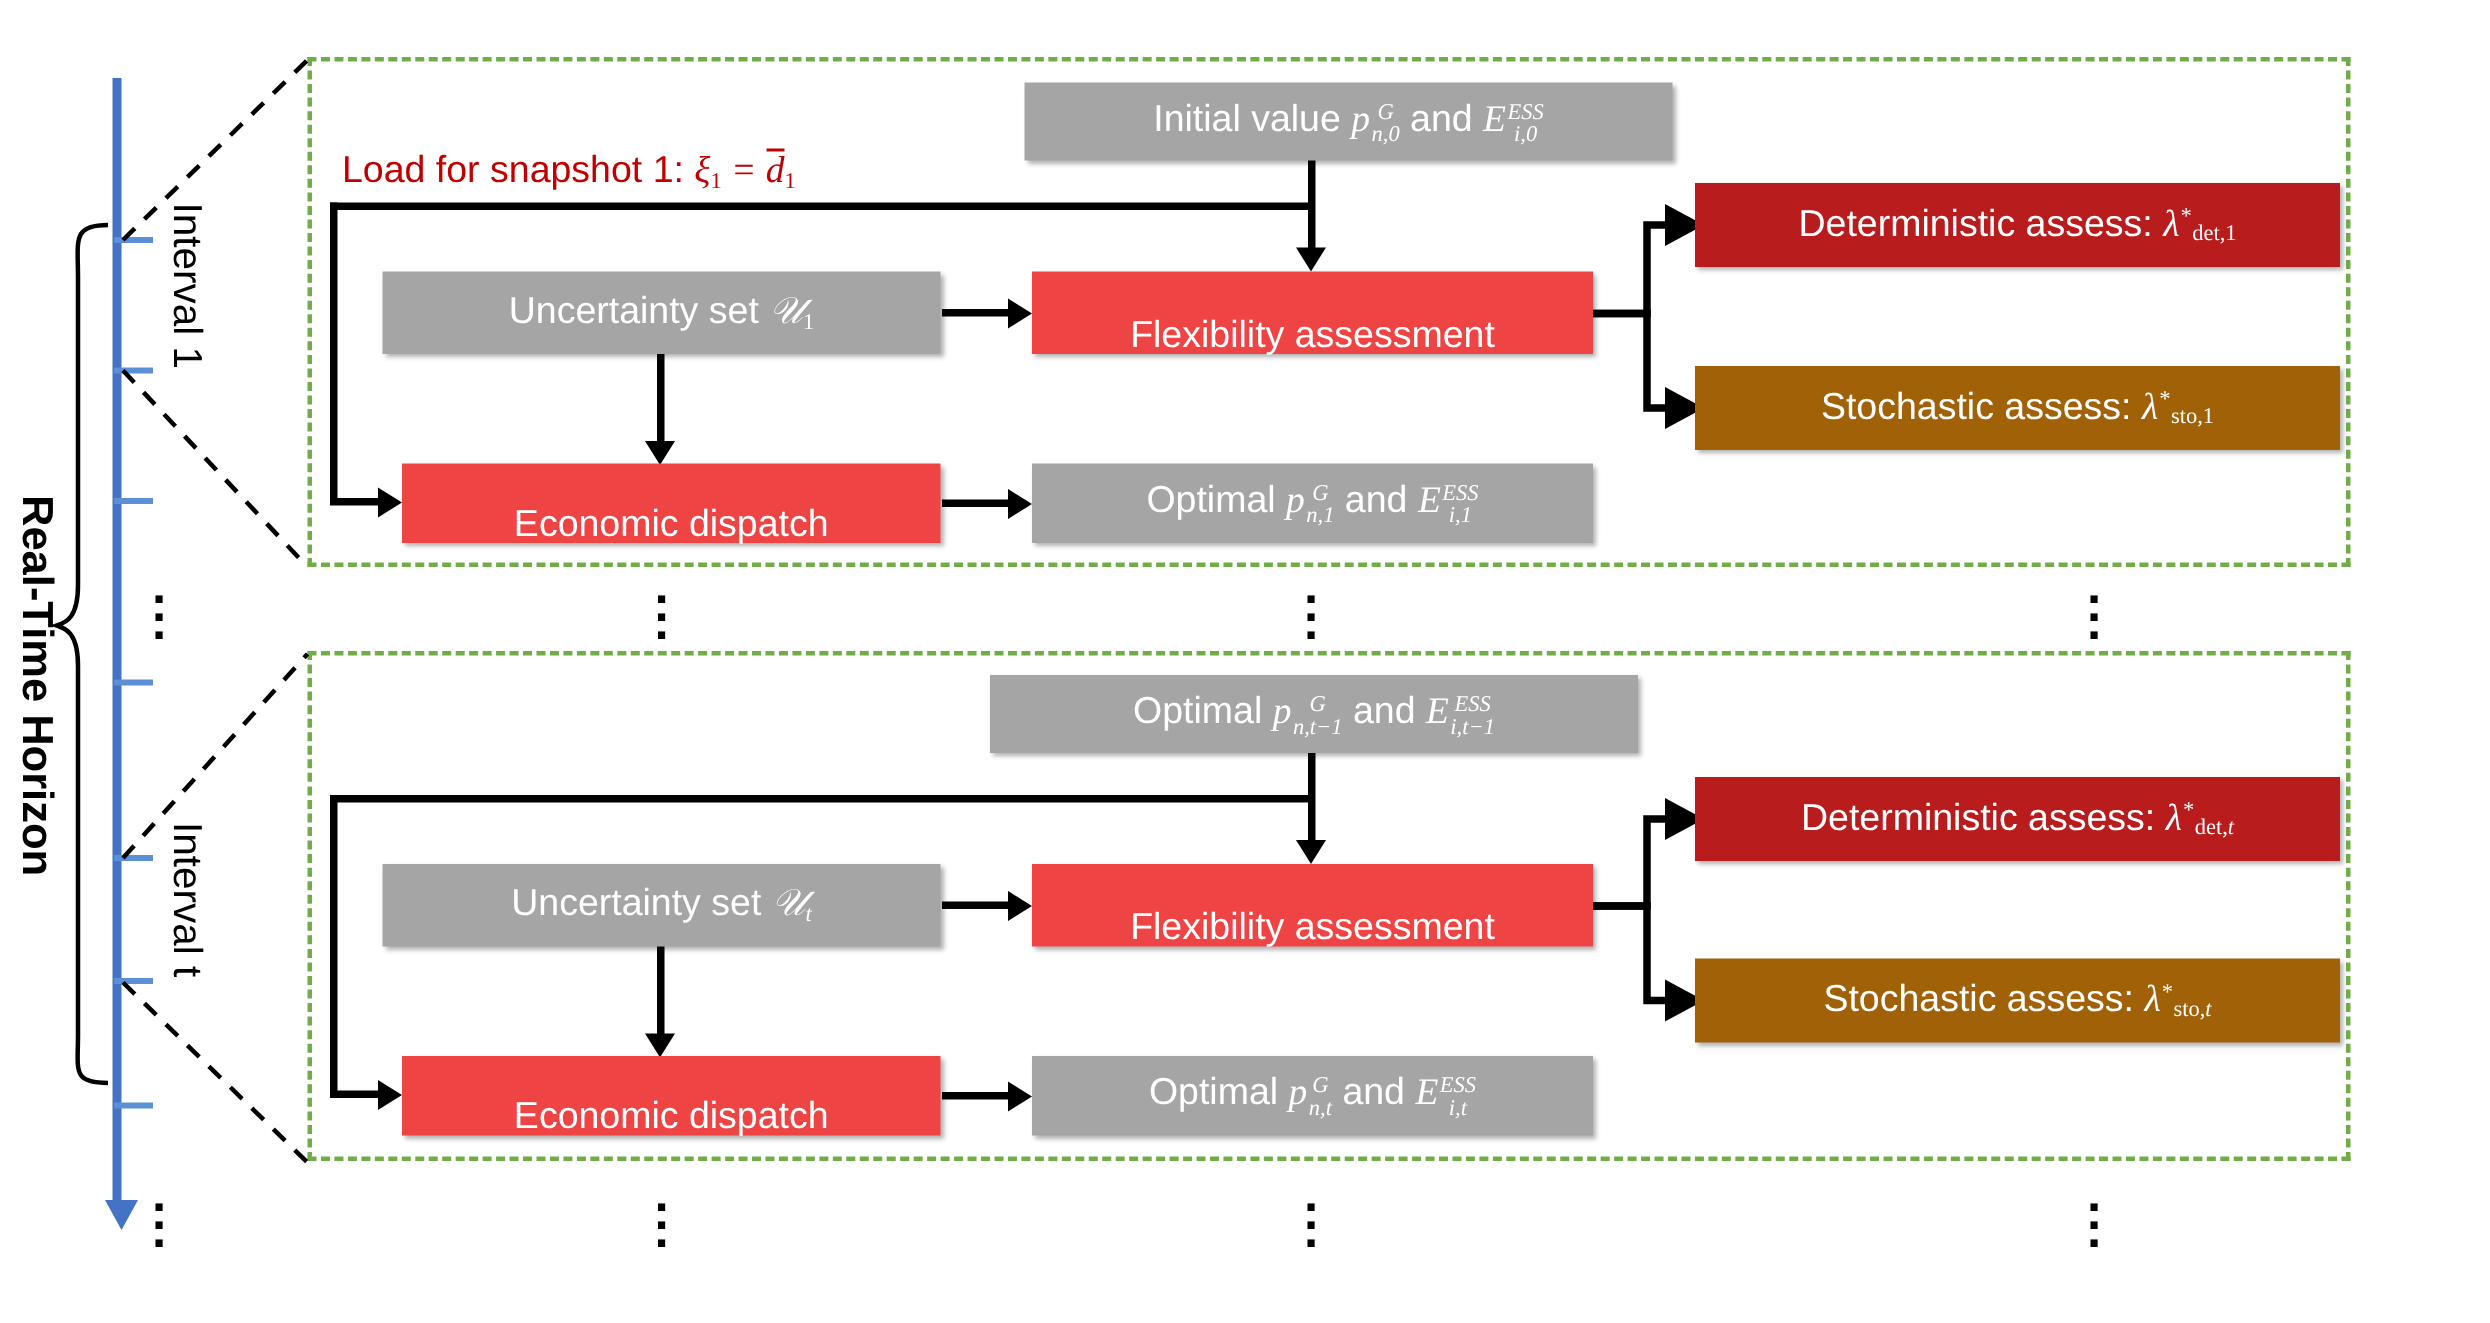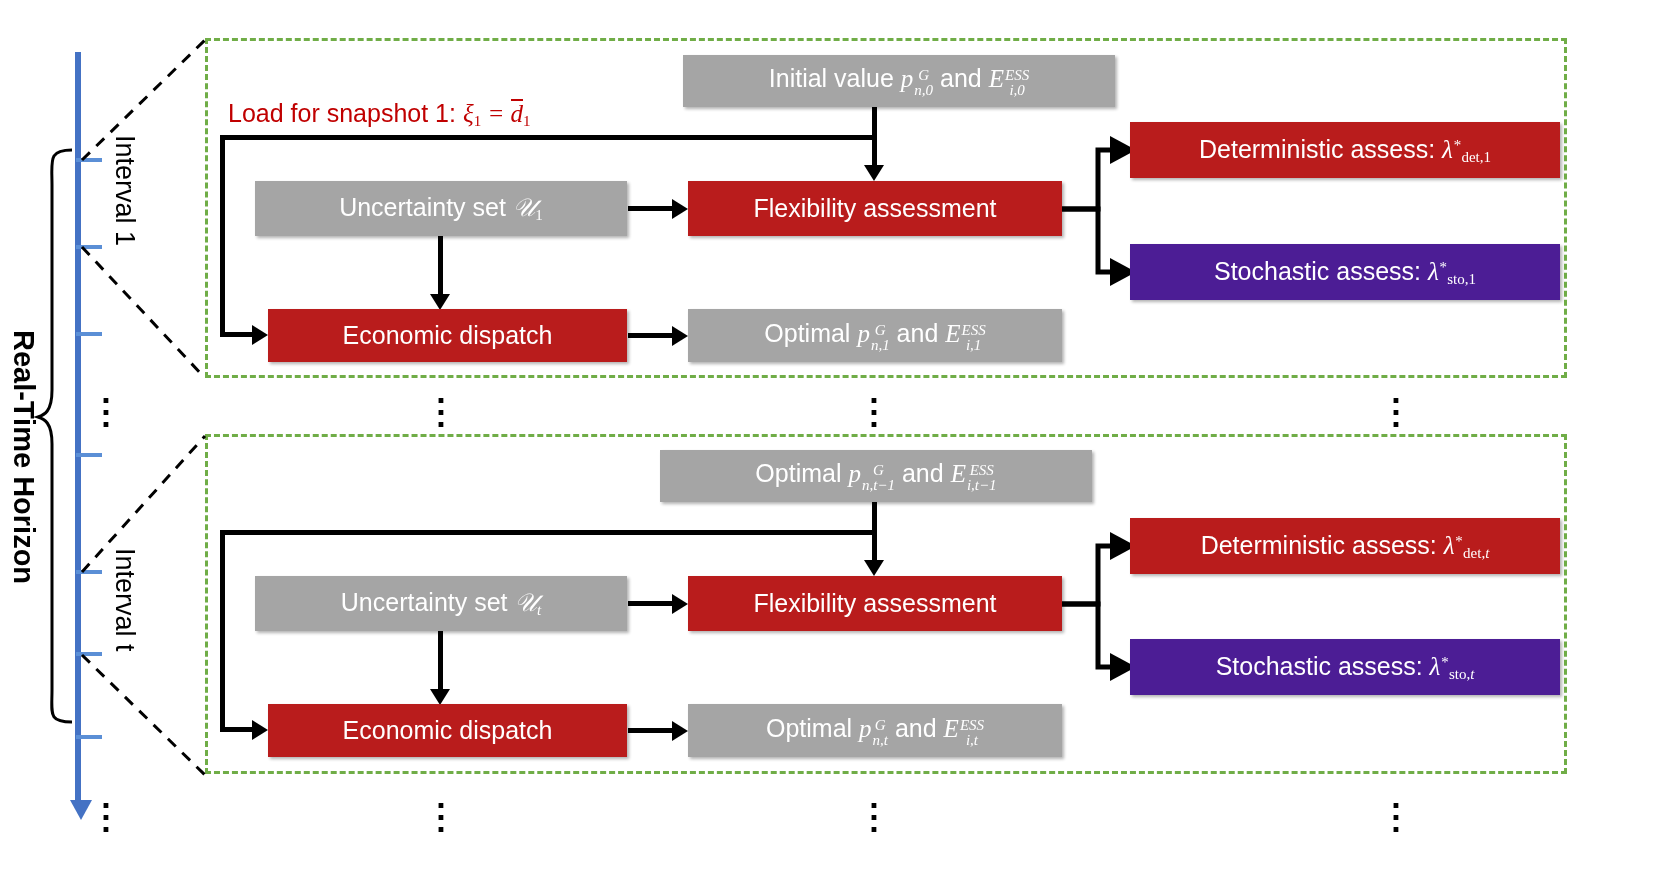--- a/index.html
+++ b/index.html
@@ -42,23 +42,23 @@
     align-items: center;
     justify-content: center;
     color: #ffffff;
     font-size: 25px;
     line-height: 1.05;
     text-align: center;
     white-space: nowrap;
     box-shadow: 2px 2px 3px rgba(0,0,0,0.30);
   }
   .node.gray   { background: #A5A5A5; }
-  .node.green  { background: #b91c1c; }
+  .node.green  { background: #ef4444; align-items: flex-end; }
   .node.blue   { background: #b91c1c; }
-  .node.orange { background: #4c1d95; }
+  .node.orange { background: #a16207; }
 
   
   .mi { font-family: "Liberation Serif", serif; font-style: italic; }
   .scr { font-family: "Liberation Serif", serif; font-style: italic; }
   sub.s { font-size: 0.6em; vertical-align: -0.28em; font-style: italic;
           font-family: "Liberation Serif", serif; }
   sub.sn { font-size: 0.6em; vertical-align: -0.28em; font-style: normal;
            font-family: "Liberation Serif", serif; }
   sup.s { font-size: 0.6em; vertical-align: 0.55em; font-style: italic;
           font-family: "Liberation Serif", serif; }

